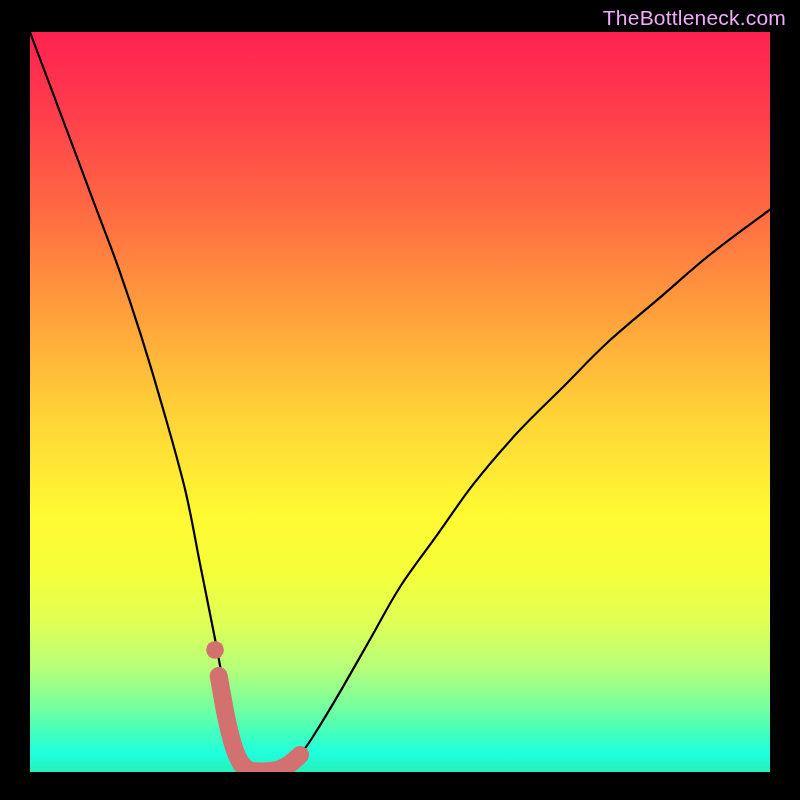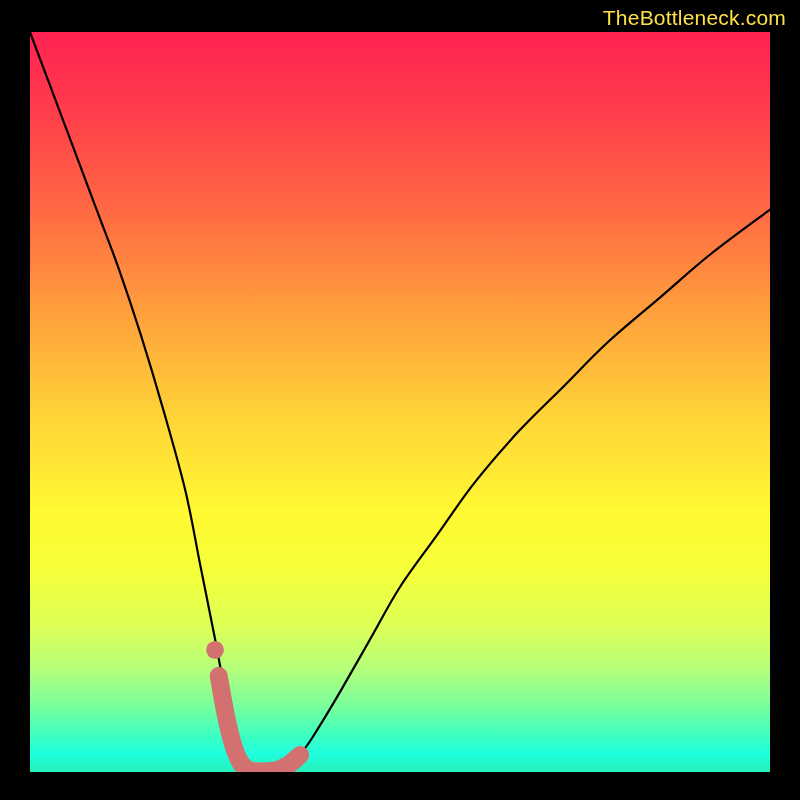--- a/index.html
+++ b/index.html
@@ -40,21 +40,21 @@
       #3effc1 95%,
       #1fffdf 97.5%,
       #26f0b8 100%
     );
     overflow: hidden;
   }
   .watermark {
     position: absolute;
     top: 6px;
     right: 14px;
-    color: #fde047;
+    color: #f0abfc;
     font-size: 21px;
     letter-spacing: 0.2px;
     font-weight: 500;
   }
   svg.curve {
     position: absolute;
     left: 0; top: 0;
     width: 740px;
     height: 740px;
     overflow: visible;

